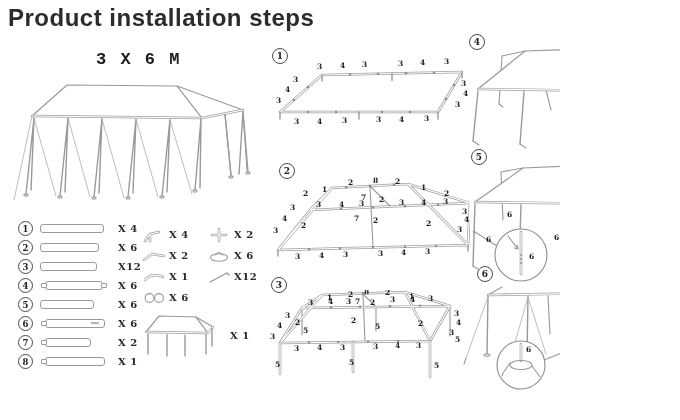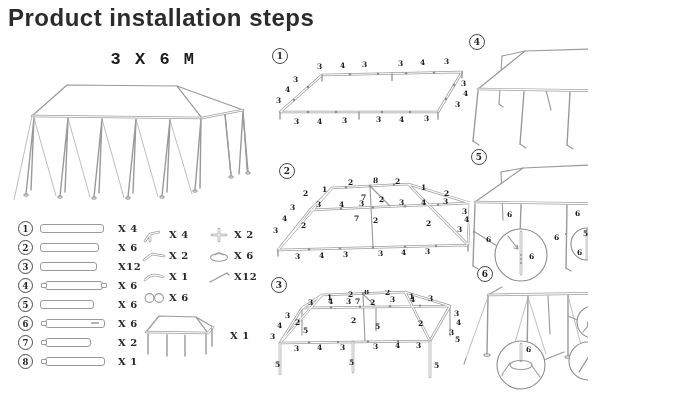--- a/index.html
+++ b/index.html
@@ -1,20 +1,20 @@
 <!DOCTYPE html>
 <html><head>
 <meta charset="utf-8">
 <style>
   html,body{margin:0;padding:0;background:#fff;}
   .page{position:relative;width:560px;height:420px;background:#fff;overflow:hidden;
-        font-family:"Liberation Sans",sans-serif;padding-left:28px;}
+        font-family:"Liberation Sans",sans-serif;}
   .abs{position:absolute;}
   .title{left:8px;top:4px;font-size:24px;font-weight:bold;color:#2b2b2b;letter-spacing:0.5px;}
-  .sizelabel{left:96px;top:50px;width:100px;text-align:right;
+  .sizelabel{left:96px;top:50px;width:100px;text-align:left;
              font:bold 17px "Liberation Mono",monospace;color:#1d1d1d;letter-spacing:2px;}
   
   .cnum,.stepnum{display:flex;align-items:center;justify-content:center;
         border:1px solid #4a4a4a;border-radius:50%;color:#222;background:#fff;
         font:bold 8.5px "DejaVu Serif",serif;}
   .cnum{width:13px;height:13px;}
   .stepnum{width:14px;height:14px;font-size:9px;}
   
   .prow{position:absolute;left:18px;display:flex;align-items:center;height:19px;}
   .rodwrap{width:78px;margin-left:7px;display:flex;align-items:center;}

